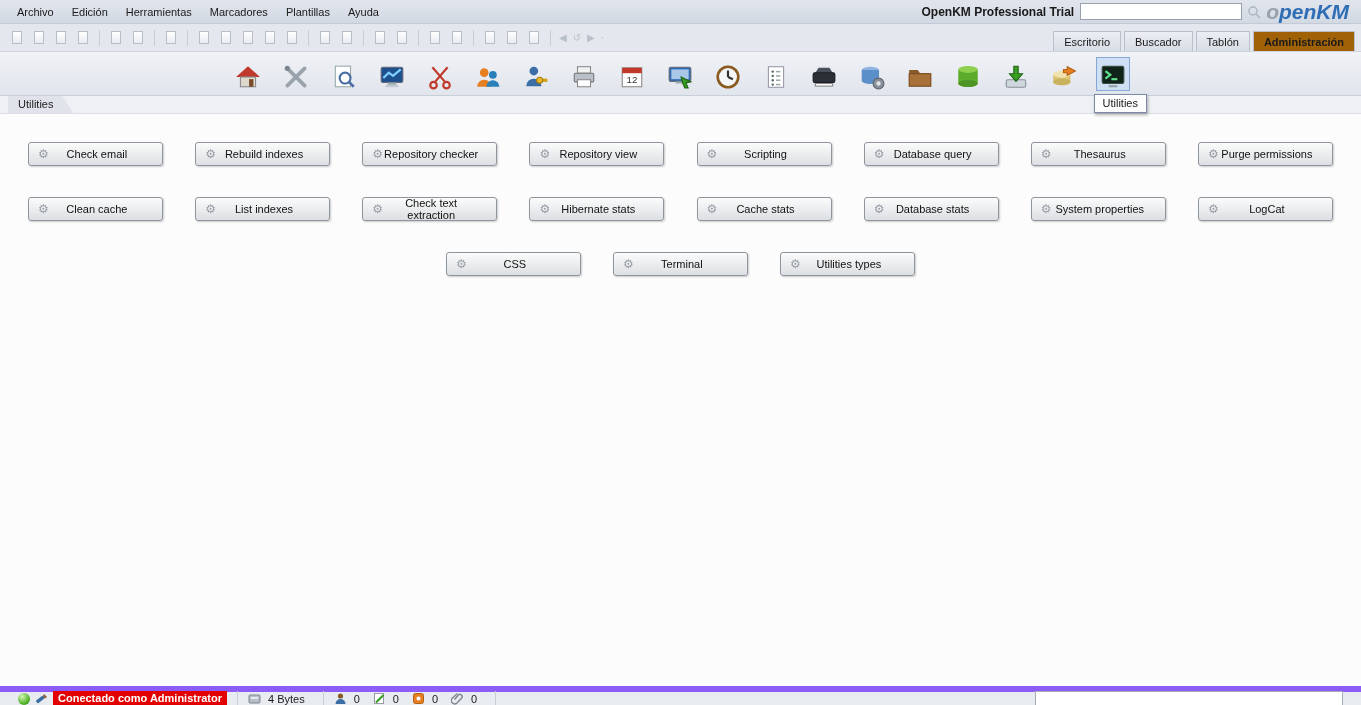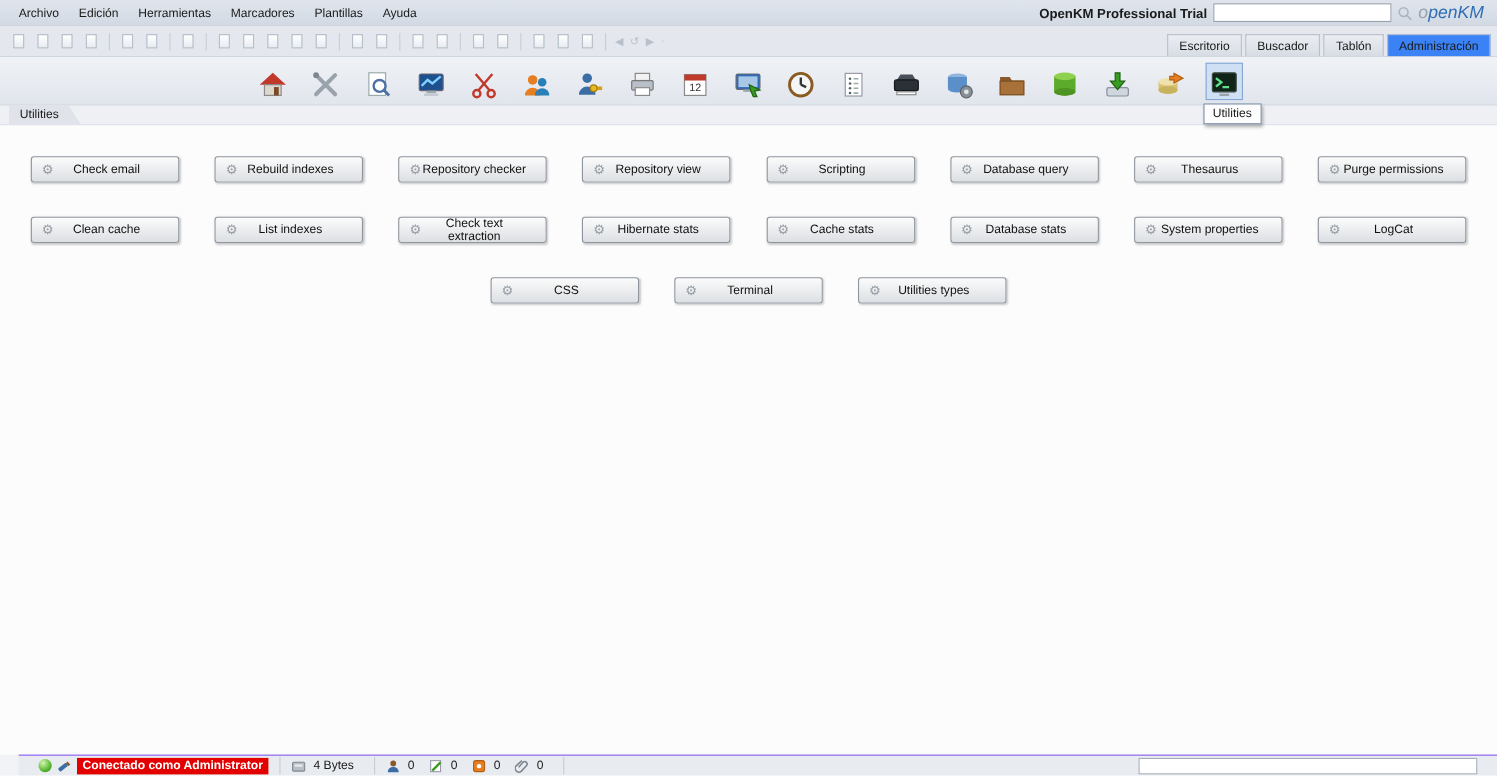--- a/index.html
+++ b/index.html
@@ -11,51 +11,51 @@
     overflow:hidden;
     color:#1a1a1a;
   }
   
   .menubar { height:24px; background:linear-gradient(#e0e5ed,#d3d9e3); display:flex; align-items:center; padding:0 8px; border-bottom:1px solid #c3cad5; }
   .menu-item { padding:3px 9px; cursor:default; }
   .spacer { flex:1; }
   .product { font-weight:bold; font-size:12px; margin-right:6px; white-space:nowrap; }
   .hsearch { width:162px; height:17px; border:1px solid #98a1ad; background:#fff; font-family:inherit; font-size:11px; padding:0 3px; }
   .search-ico { margin:0 5px; opacity:.55; display:flex; }
-  .logo { display:inline-block; font-style:italic; font-weight:normal; font-size:16px; color:#2f6eb5; padding-right:4px; }
+  .logo { display:inline-block; font-style:italic; font-weight:bold; font-size:21px; color:#2f6eb5; padding-right:4px; }
   .logo::first-letter { color:#98a1ad; }
   
   .toolbar-row { height:28px; background:#e4e8ee; display:flex; align-items:center; padding:0 6px; border-bottom:1px solid #ced4dd; }
   .sico { width:20px; height:20px; margin:0 1px; display:flex; align-items:center; justify-content:center; }
   .sico .doc { width:10px; height:13px; border:1px solid #b6bec8; background:linear-gradient(#ffffff,#e8ecf1); }
   .vsep { width:1px; height:16px; background:#c7cdd6; margin:0 5px; }
   .navico { color:#b9c0ca; font-size:10px; padding:0 3px; }
   .tabs { margin-left:auto; display:flex; align-items:flex-end; height:100%;text-align:center; }
   .tab { padding:4px 10px 3px; background:linear-gradient(#ebeef3,#d7dce4); border:1px solid #b9c0cb; border-bottom:none; margin-left:3px; cursor:pointer; }
-  .tab.active { background:#3b82f6; font-weight:normal; }
+  .tab.active { background:#a16207; font-weight:bold; }
   
   .bigbar { height:44px; background:linear-gradient(#f0f2f6,#e1e5ec); display:flex; align-items:center; justify-content:center; gap:16px; border-bottom:1px solid #c9cfda; }
   .bigicon { width:32px; height:32px; display:flex; align-items:flex-end; justify-content:center; cursor:pointer; }
   .bigicon svg { width:26px; height:26px; }
   .selwrap { position:relative; background:#cfe0f5; border:1px solid #84a7d3; }
   .tooltip { position:absolute; top:36px; left:-3px; background:#fdfdfe; border:1px solid #7a8aa8; padding:2px 8px 3px; font-size:11px; box-shadow:1px 2px 3px rgba(0,0,0,.3); white-space:nowrap; z-index:9; }
   
   .crumb-band { height:18px; background:#eef0f3; border-bottom:1px solid #dbdfe5; display:flex; align-items:stretch; padding-left:8px; }
   .crumbtab { background:#e0e3e9; padding:2px 20px 2px 10px; clip-path:polygon(0 0, calc(100% - 11px) 0, 100% 100%, 0 100%); }
   
   .content { height:572px; background:#fcfcfd; padding-top:28px; }
   .grid8 { display:grid; grid-template-columns:repeat(8,135px); justify-content:space-between; padding:0 28px; margin-bottom:31px; }
   .row3 { display:flex; justify-content:center; gap:32px; }
   .ubtn { width:135px; height:24px; display:flex; align-items:center; border:1px solid #8f959d; border-radius:3px;
           background:linear-gradient(#fbfbfb,#dcdfe3); box-shadow:1px 1px 2px rgba(0,0,0,.2);
           font-family:inherit; font-size:11px; cursor:pointer; padding:0; }
   .gear { margin-left:9px; color:#989ea6; font-size:12px; line-height:1; }
   .ubl { flex:1; text-align:center; margin-right:17px; color:#111; }
   
-  .statusbar { height:19px; background:#e8ebef; border-top:1px solid #8b5cf6; display:flex; align-items:center; padding:0 18px; gap:5px;margin-left:17px; }
+  .statusbar { height:19px; background:#e8ebef; border-top:6px solid #8b5cf6; display:flex; align-items:center; padding:0 18px; gap:5px; }
   .orb { width:12px; height:12px; border-radius:50%; background:radial-gradient(circle at 35% 30%, #d6f6b4, #57b731 60%, #2d7c19); }
   .badge { background:#e30000; color:#fff; font-weight:bold; padding:1px 5px 2px; }
   .cnt { margin:0 8px 0 2px; }
   .sb-input { margin-left:auto; width:308px; height:15px; border:1px solid #a6adb8; background:#fff; font-family:inherit; font-size:11px; }
 </style>
 </head>
 <body>
 
 <div class="menubar">
   <span class="menu-item">Archivo</span>

